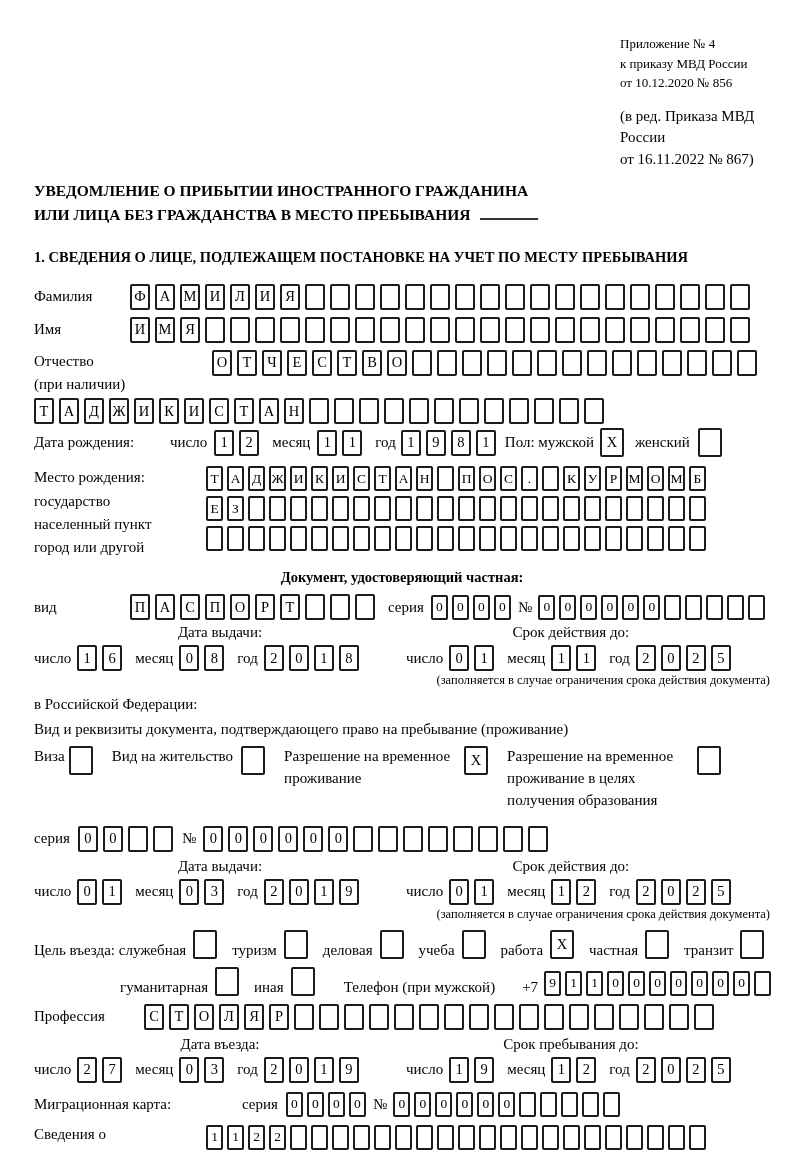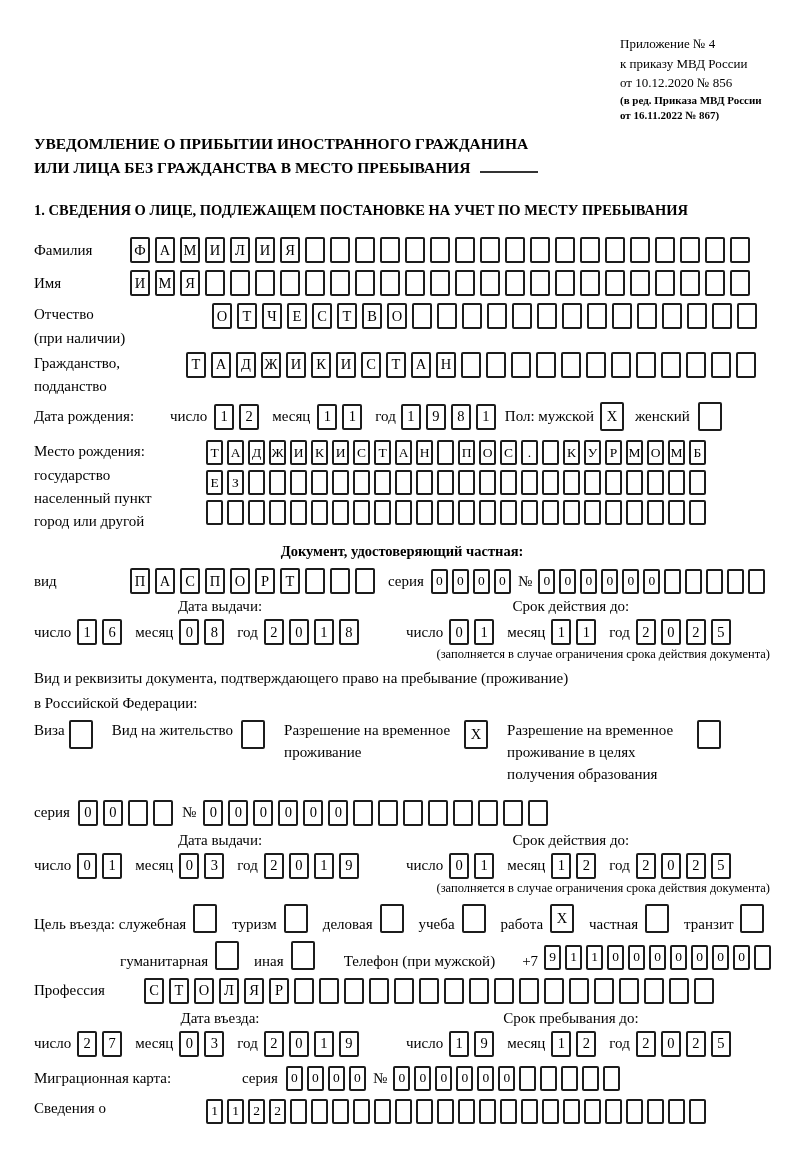--- a/index.html
+++ b/index.html
@@ -2,21 +2,21 @@
 <html lang="ru"><head>
 <meta charset="utf-8">
 <style>
   html,body { margin:0; padding:0; background:#ffffff; }
   .page {
     position:relative; width:800px; height:1163px; box-sizing:border-box;
     padding:34px 30px 16px 34px; background:#ffffff; color:#000;
     font-family:"Liberation Serif","DejaVu Serif",serif; font-size:15px; overflow:hidden;
   }
   .top-note { margin-left:586px; font-size:13px; line-height:1.5; }
-  .top-note .amend { font-size:11px; line-height:1.45; margin-top:0;font-weight:bold; }
+  .top-note .amend { font-size:15px; line-height:1.45; margin-top:13px; }
   .form-word { text-align:right; font-weight:bold; font-size:15px; margin:20px 34px 6px 0; letter-spacing:.5px; }
   .title { text-align:left; font-weight:bold; font-size:15.5px; line-height:1.55; margin-top:8px; }
   .title-underline { display:inline-block; width:58px; border-bottom:2px solid #333; margin-left:10px; vertical-align:baseline; }
   .sec-heading { font-weight:bold; font-size:14.5px; margin:22px 0 18px 0; }
   .frow { display:flex; align-items:center; margin-bottom:7px; }
   .frow.top { align-items:flex-start; }
   .lbl { flex:0 0 auto; }
   .lblcol { flex:0 0 auto; line-height:1.55; }
   .cells { display:flex; flex-wrap:nowrap; }
   .cellcol { display:flex; flex-direction:column; gap:5px; }
@@ -155,24 +155,20 @@
         <span class="cell"></span>
         <span class="cell"></span>
         <span class="cell"></span>
         <span class="cell"></span>
         <span class="cell"></span>
         <span class="cell"></span>
       </span>
   </div>
 
   <div class="frow top" style="margin-bottom:4px">
-    <span class="lblcol" style="width:152px">
-      <div>Гражданство,</div>
-      <div>подданство</div>
-    </span>
     <span class="cells">
         <span class="cell">Т</span>
         <span class="cell">А</span>
         <span class="cell">Д</span>
         <span class="cell">Ж</span>
         <span class="cell">И</span>
         <span class="cell">К</span>
         <span class="cell">И</span>
         <span class="cell">С</span>
         <span class="cell">Т</span>
@@ -398,22 +394,22 @@
             <span class="cell">2</span>
             <span class="cell">0</span>
             <span class="cell">2</span>
             <span class="cell">5</span>
           </span>
       </div>
     </div>
   </div>
   <div class="note">(заполняется в случае ограничения срока действия документа)</div>
 
+  <div class="plain-line">в Российской Федерации:</div>
   <div class="plain-line">Вид и реквизиты документа, подтверждающего право на пребывание (проживание)</div>
-  <div class="plain-line">в Российской Федерации:</div>
 
   <div class="permit-row">
     <span class="permit-opt">
       <span class="ptxt" style="margin-right:4px">Виза</span>
       <span class="cells box">
           <span class="cell"></span>
         </span>
     </span>
     <span class="permit-opt">
       <span class="ptxt">Вид на жительство</span>

